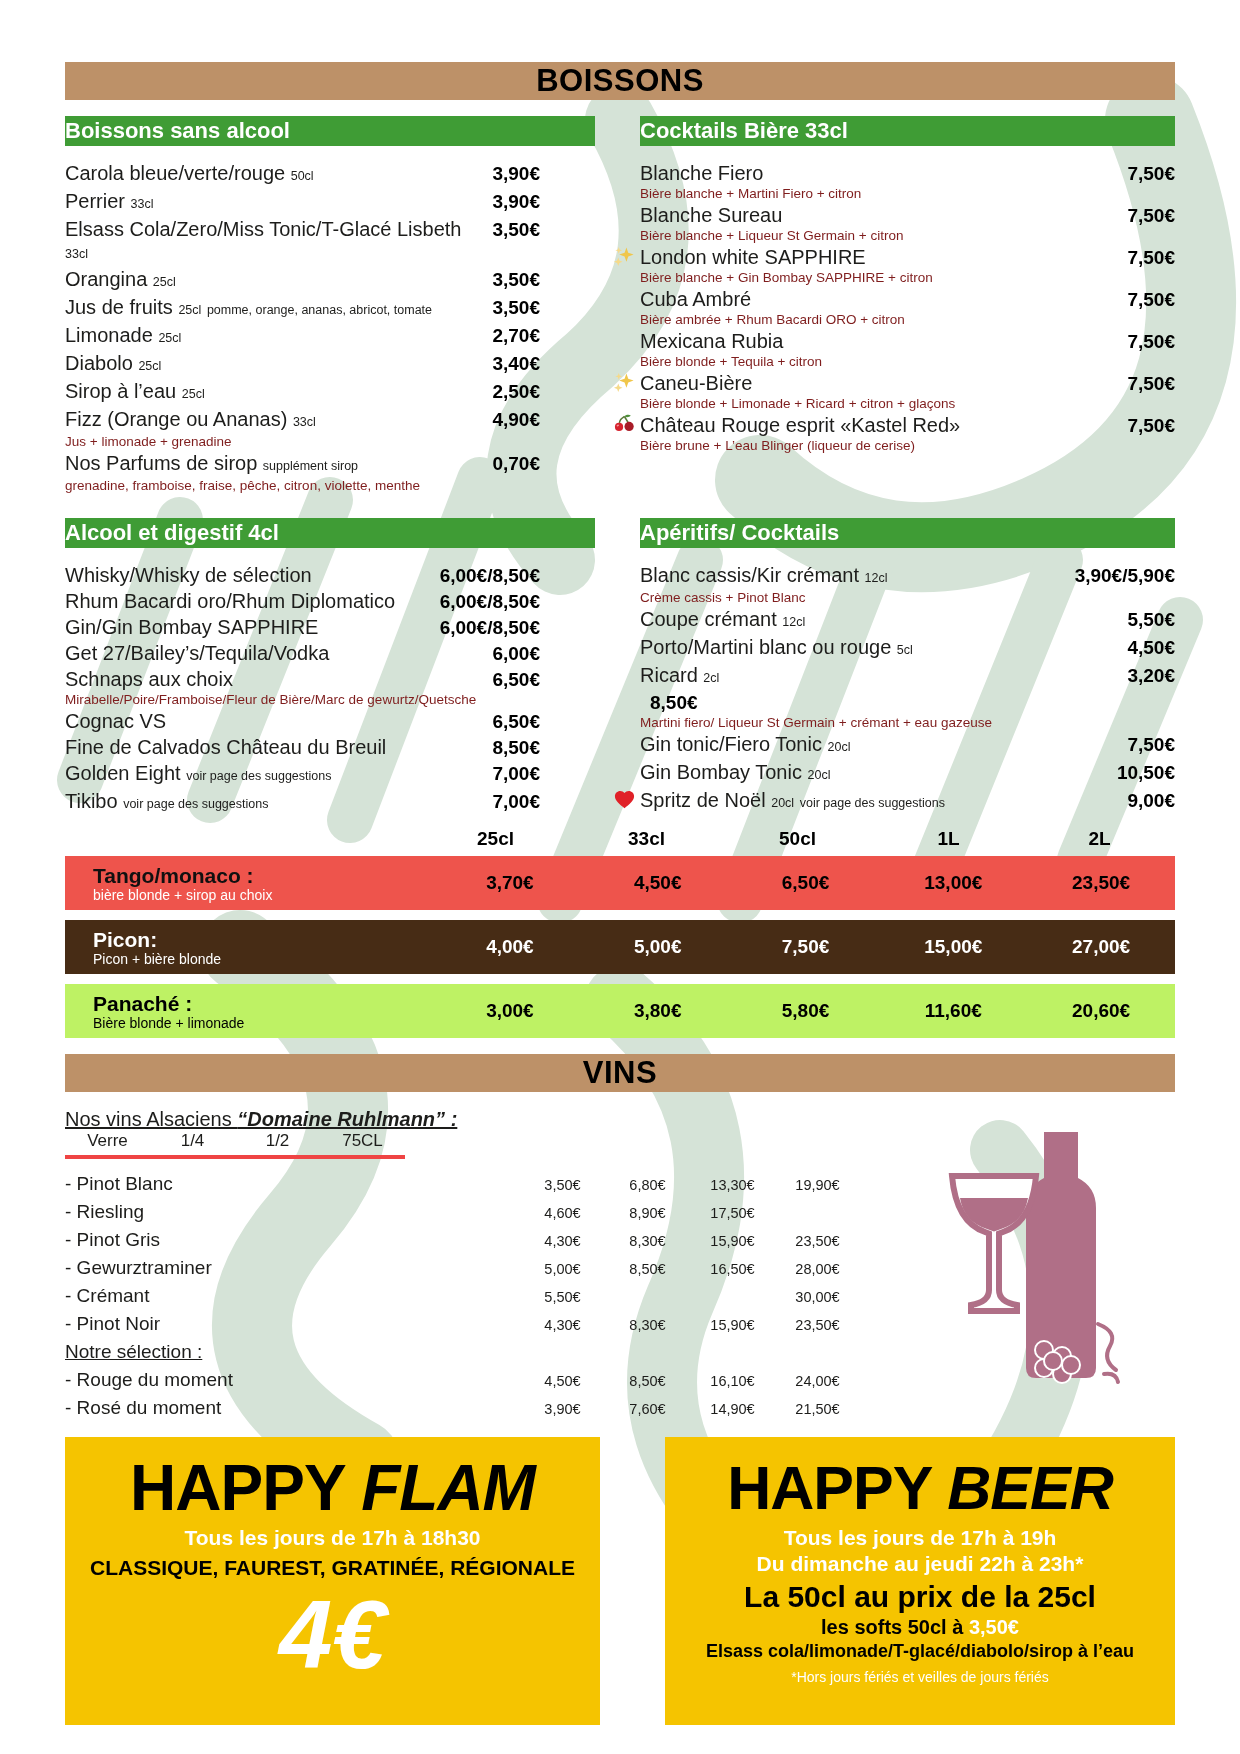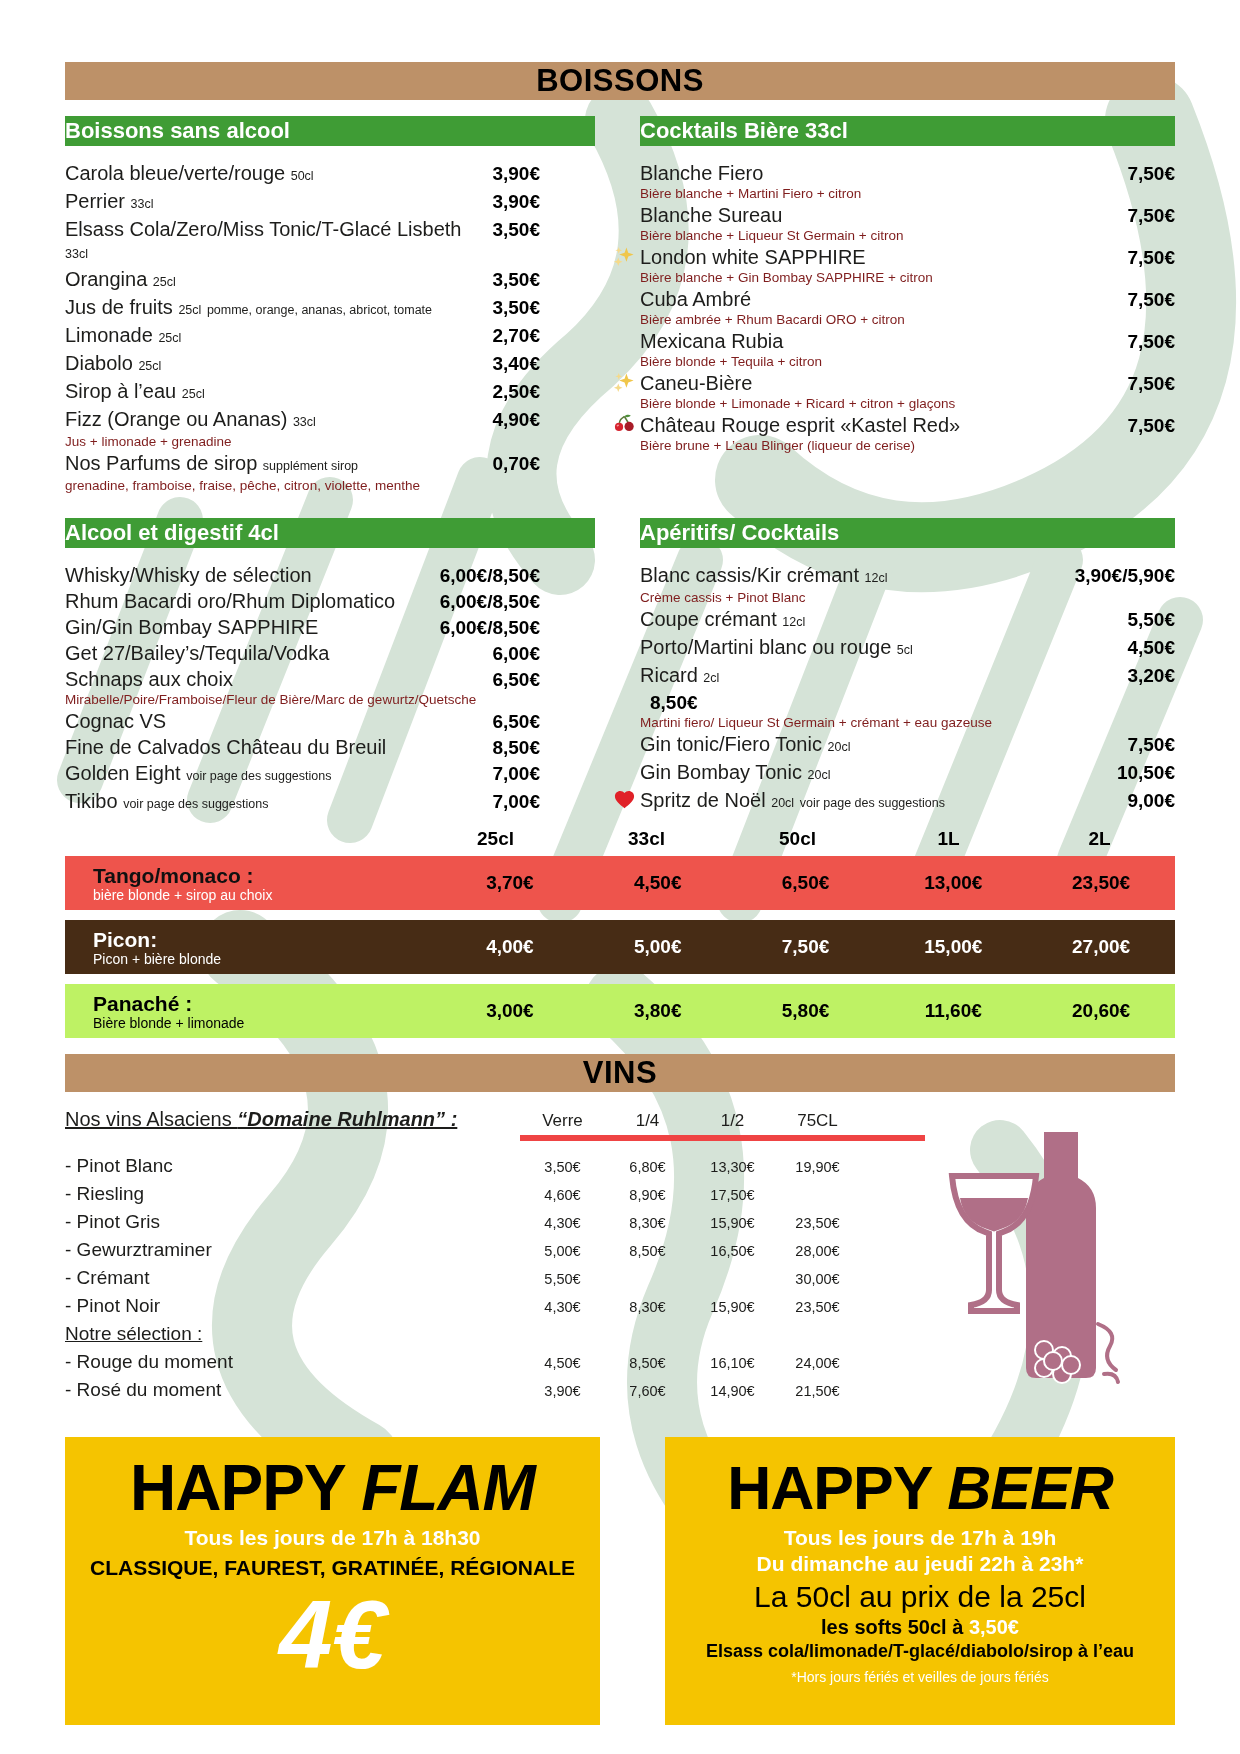--- a/index.html
+++ b/index.html
@@ -56,44 +56,44 @@
   .row-red .mix-sub{color:#fff;}
   .row-red .price-cell{color:#000;}
   .row-brown{background:#472c15;}
   .row-brown .mix-label,.row-brown .mix-sub,.row-brown .price-cell{color:#fff;}
   .row-yellow{background:#bef264;}
   .row-yellow .mix-label,.row-yellow .mix-sub,.row-yellow .price-cell{color:#000;}
 
   
   .vins-body{position:relative;min-height:315px;margin-bottom:10px;}
   .wine-table{width:860px;}
-  .wine-head{display:flex;align-items:baseline;margin-bottom:14px;}
+  .wine-head{display:flex;align-items:baseline;margin-bottom:14px;flex-direction:column;}
   .wine-head-label{width:455px;flex:none;font-size:20px;text-decoration:underline;}
   .wine-head-label .it{font-style:italic;font-weight:700;}
-  .wine-cols{flex:1;display:grid;grid-template-columns:repeat(4,85px);border-bottom:6px solid #ef4444;padding-bottom:4px;}
+  .wine-cols{flex:1;display:grid;grid-template-columns:repeat(4,85px);border-bottom:4px solid #ef4444;padding-bottom:4px;}
   .wine-col-cell{text-align:center;font-size:17px;}
   .wine-row{display:flex;align-items:baseline;margin-bottom:7px;}
   .wine-name{width:455px;flex:none;font-size:19px;line-height:21px;}
   .wine-subheader .wine-name{text-decoration:underline;}
   .wine-prices{flex:1;display:grid;grid-template-columns:repeat(4,85px);}
   .wine-prices .price-cell{text-align:center;font-size:14.5px;}
   .wine-art{position:absolute;right:50px;top:20px;width:185px;height:265px;}
 
   
   .happy-row{display:flex;margin-top:14px;}
   .happy{background:#f5c400;min-height:288px;box-sizing:border-box;text-align:center;padding:14px 10px;}
   .happy-flam{width:535px;margin-right:65px;flex:none;}
   .happy-beer{width:510px;flex:none;}
   .happy-title{font-size:64px;font-weight:800;letter-spacing:-1px;color:#000;line-height:74px;white-space:nowrap;}
   .happy-beer .happy-title{font-size:61px;}
   .happy-title .it{font-style:italic;}
   .happy-white{color:#fff;font-weight:700;font-size:21px;line-height:26px;}
   .happy-black{color:#000;font-weight:800;font-size:21px;line-height:26px;margin-top:4px;}
   .happy-price{color:#fff;font-weight:800;font-style:italic;font-size:96px;line-height:96px;margin-top:6px;}
-  .happy-headline{color:#000;font-weight:400;font-size:30px;line-height:36px;margin-top:2px;}
+  .happy-headline{color:#000;font-weight:700;font-size:30px;line-height:36px;margin-top:2px;}
   .happy-softs{font-size:20px;font-weight:800;line-height:25px;}
   .happy-softs .pfx{color:#000;}
   .happy-softs .prc{color:#fff;}
   .happy-list{color:#000;font-weight:800;font-size:18px;line-height:23px;}
   .happy-foot{color:#fff;font-size:14px;line-height:20px;margin-top:4px;}
 </style>
 </head>
 <body>
 
 <div class="page">

